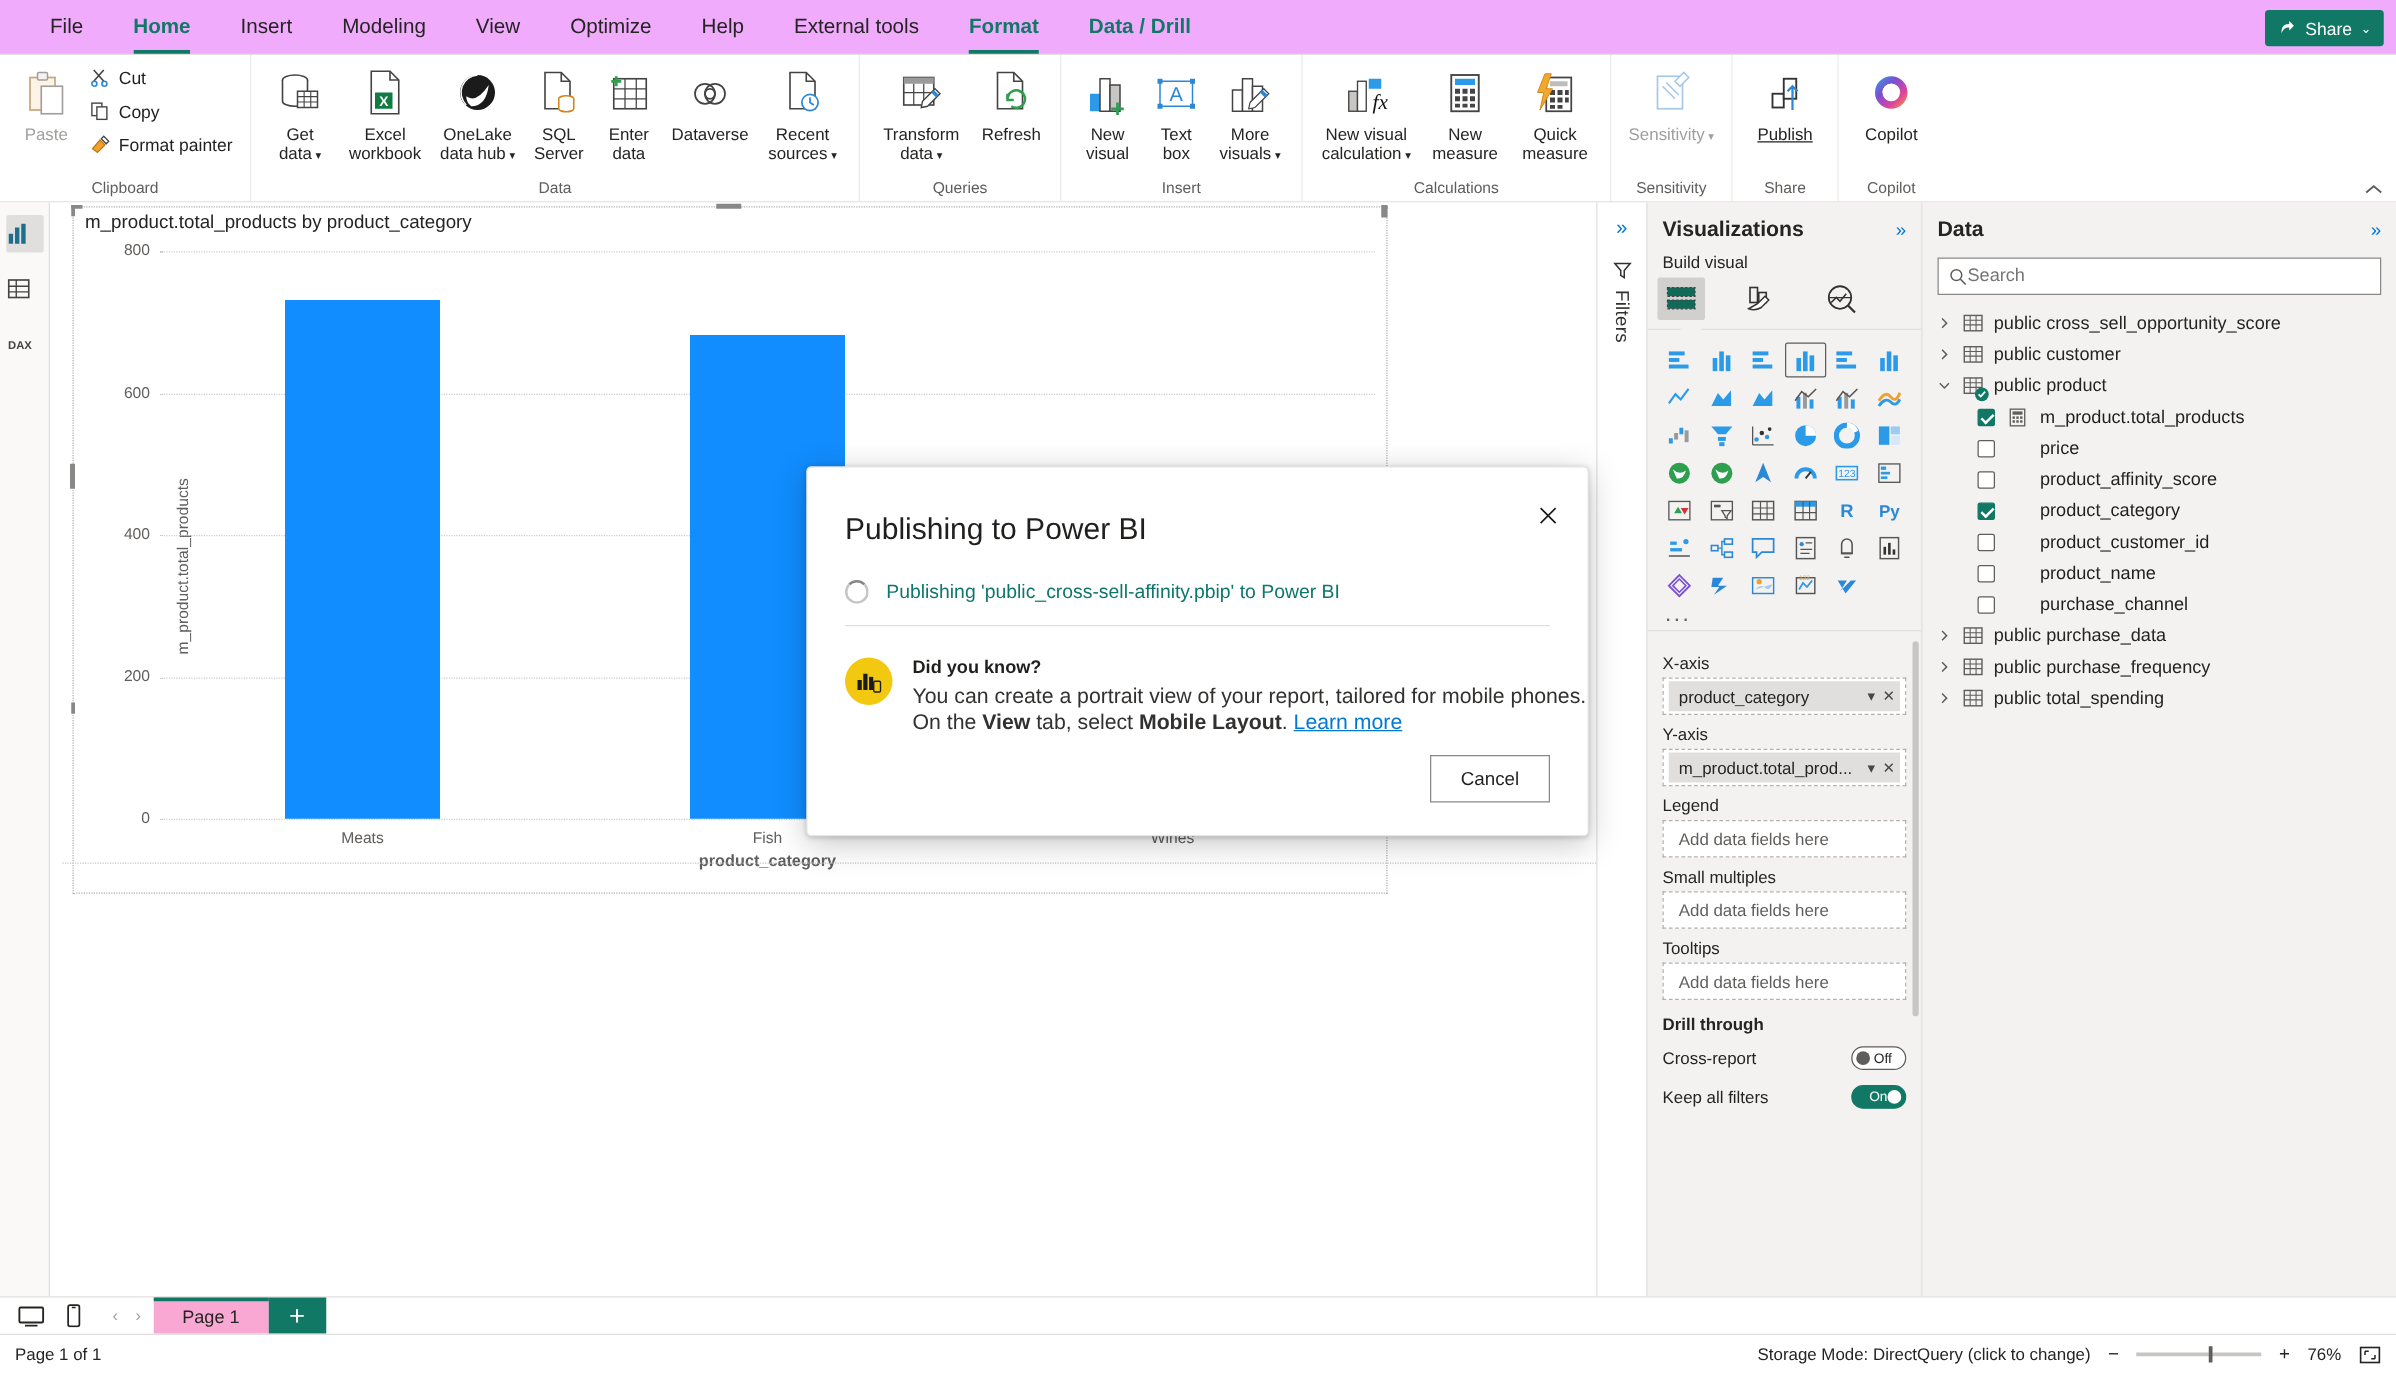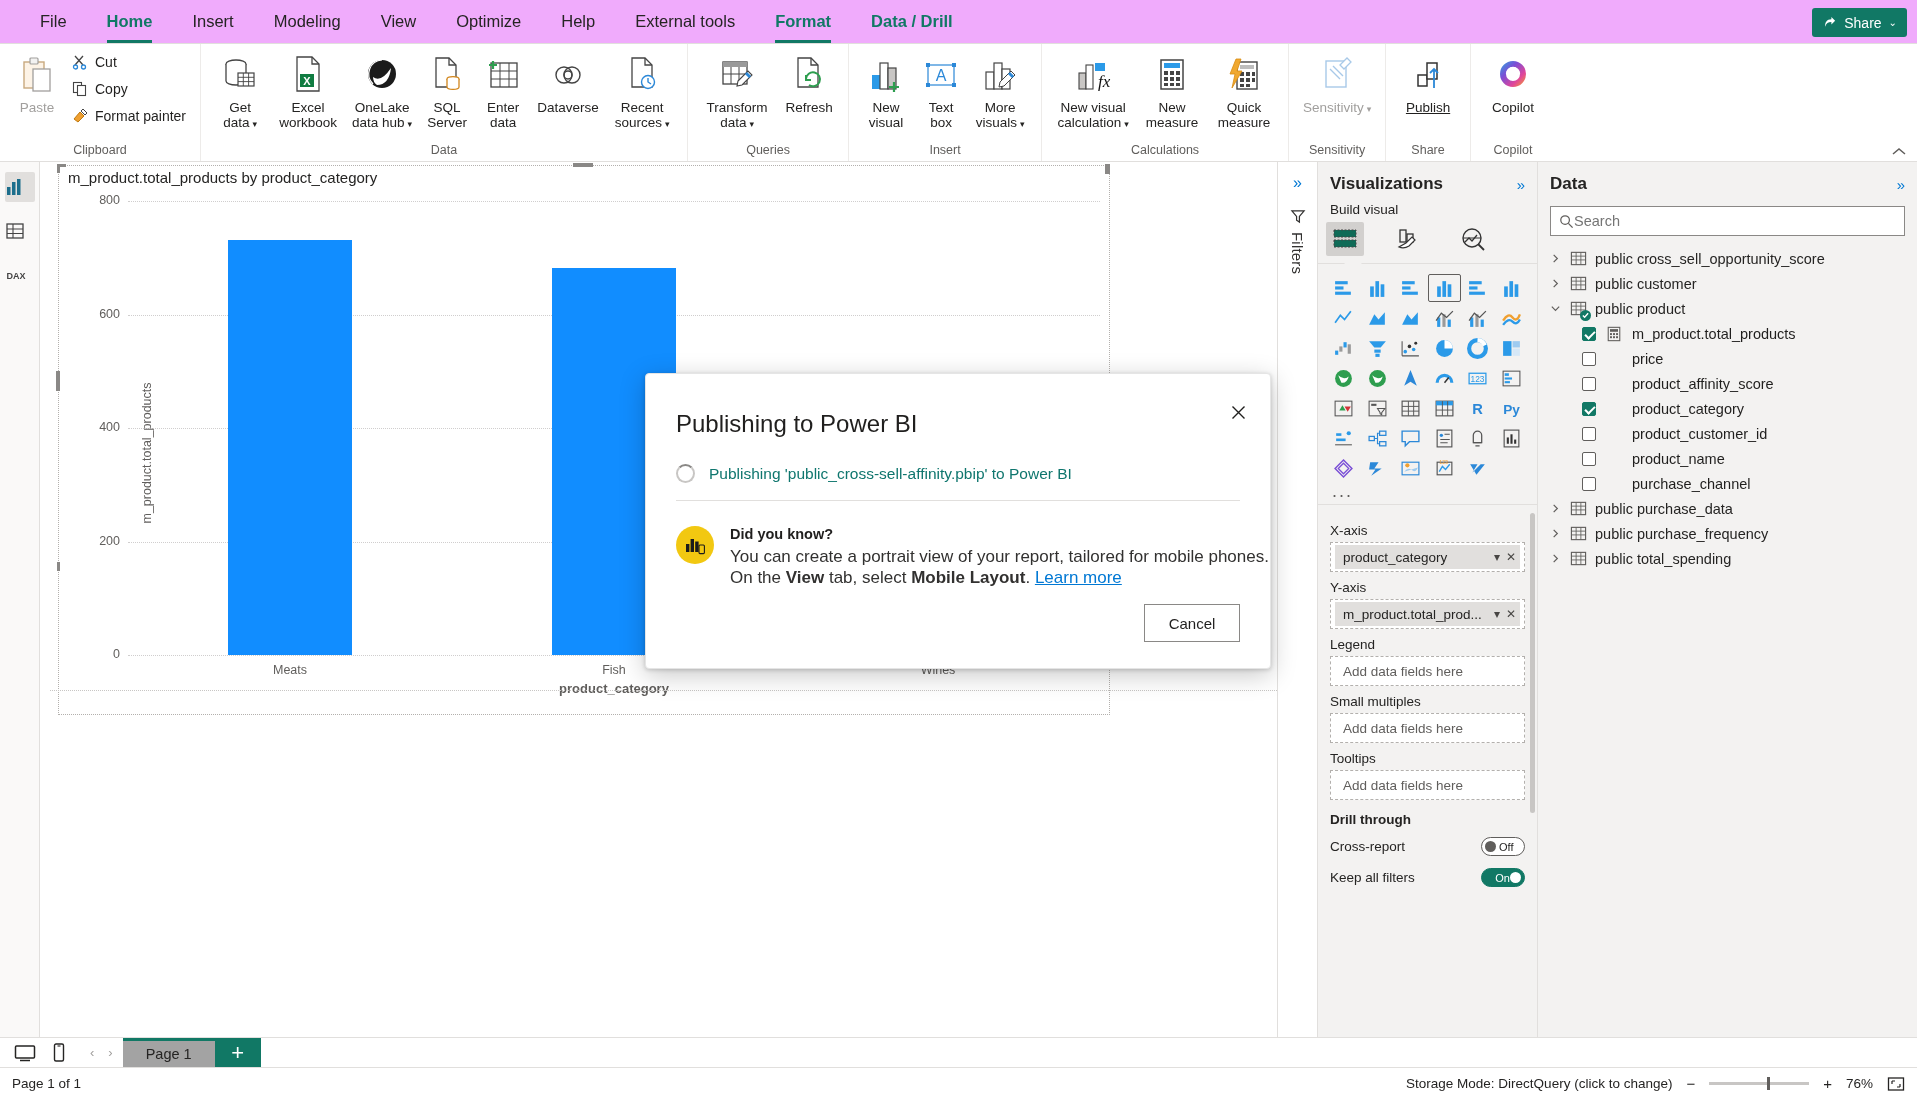--- a/index.html
+++ b/index.html
@@ -236,21 +236,21 @@
     background: #ffffff; display: flex; align-items: stretch;
     border-top: 1px solid #e1dfdd;
   }
   .viewmode { display: flex; align-items: center; gap: 16px; padding: 0 14px; color: #252423; }
   .viewmode .vm { cursor: pointer; display: flex; align-items: center; }
   .pg-nav { display: flex; align-items: center; gap: 14px; padding: 0 10px; color: #a19f9d; font-size: 13px; }
   .pg-nav span { cursor: pointer; }
   .pagetab {
     display: flex; align-items: center; justify-content: center; min-width: 92px;
     padding: 0 18px; font-size: 14.5px; color: #252423; cursor: pointer;
-    border-top: 3px solid #117865; background: #a3a3a3;
+    border-top: 3px solid #117865; background: #f9a8d4;
   }
   .addpage {
     width: 46px; background: #117865; color: #fff; display: flex;
     align-items: center; justify-content: center; font-size: 22px; cursor: pointer;
   }
 
   
   .statusbar {
     position: absolute; left: 0; bottom: 0; width: 1917px; height: 32px;
     background: #ffffff; border-top: 1px solid #e1dfdd;

